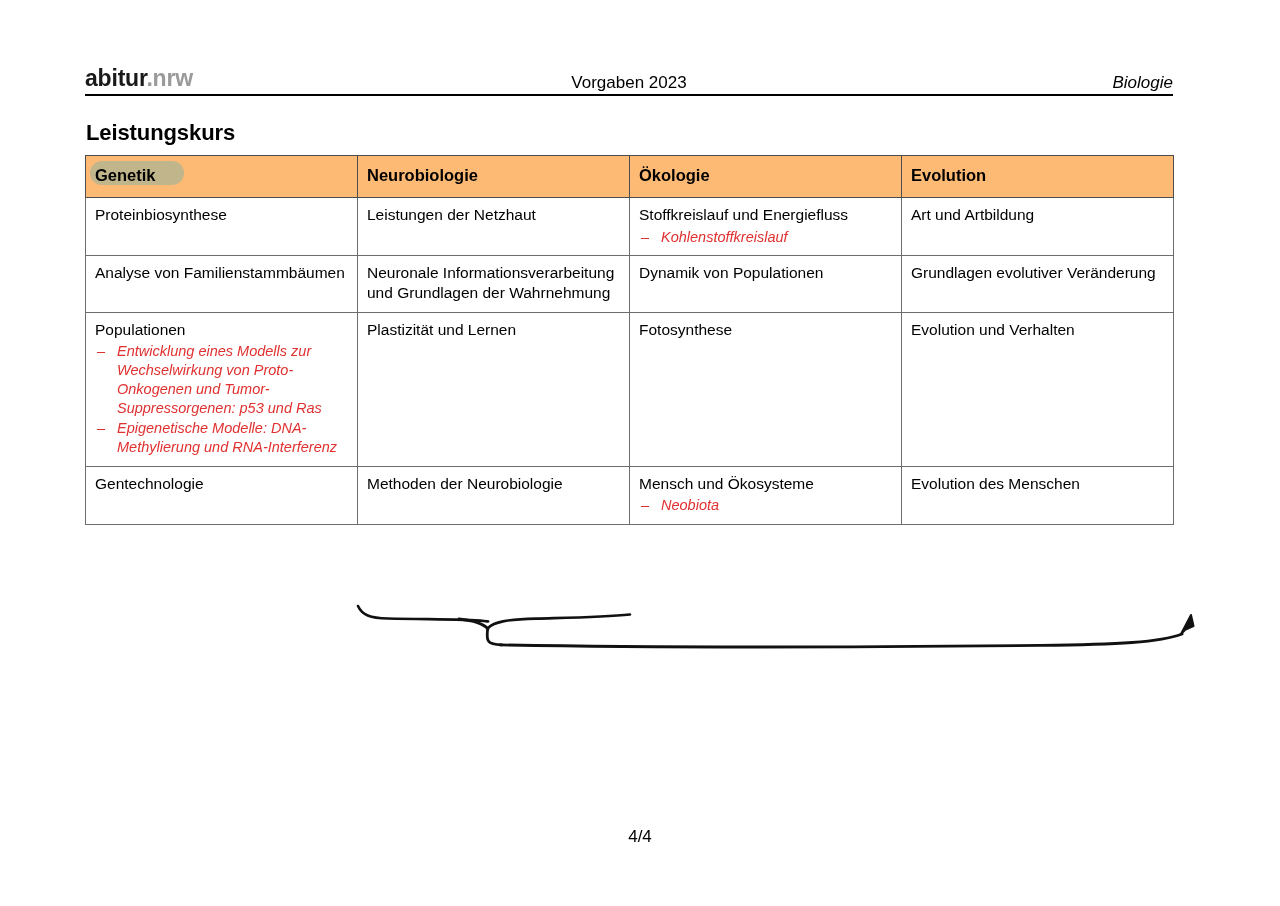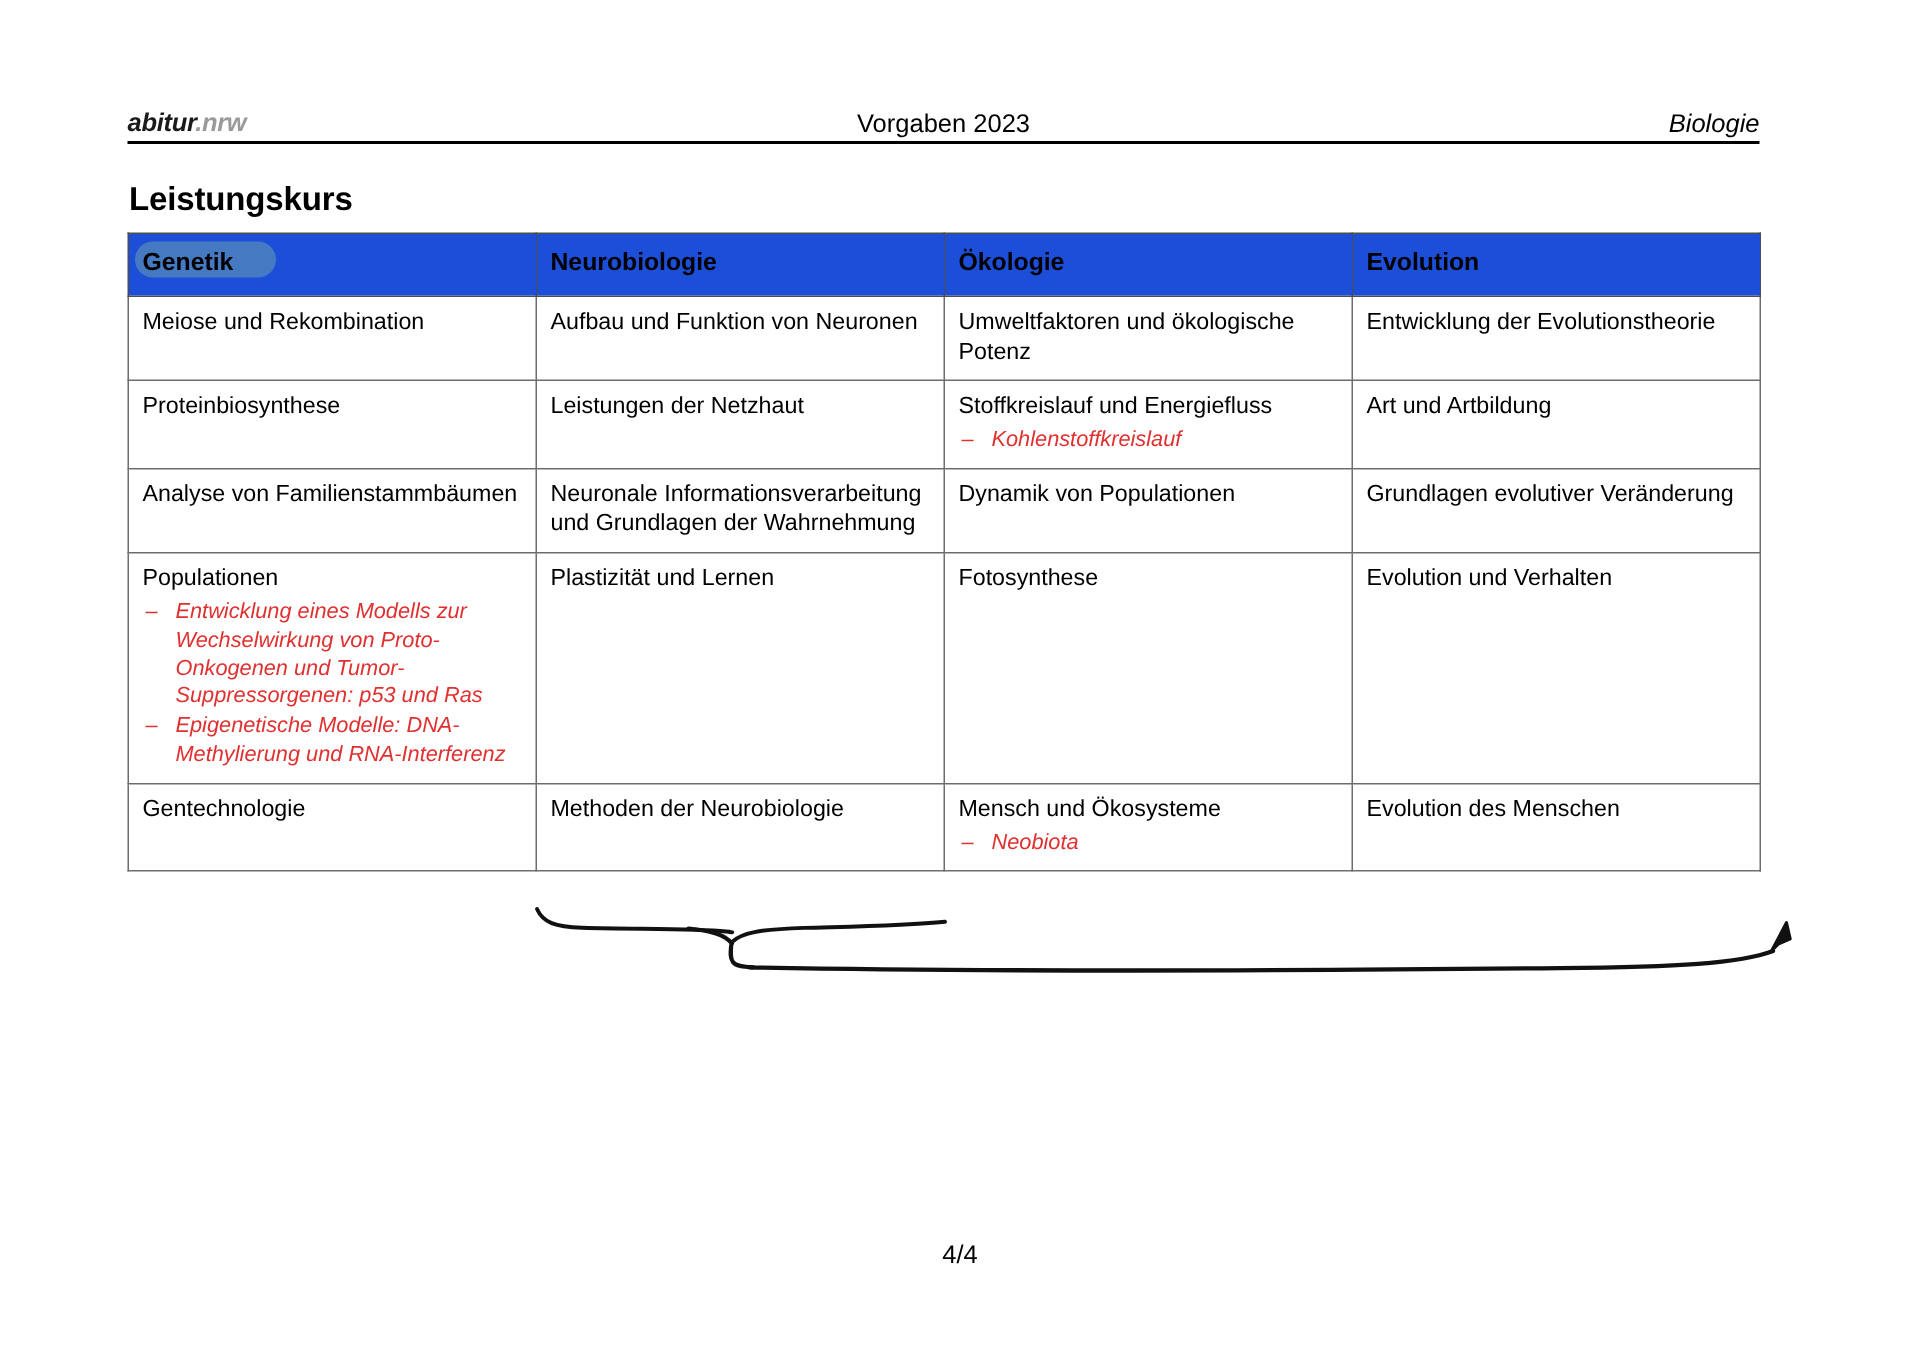--- a/index.html
+++ b/index.html
@@ -22,24 +22,23 @@
     left: 85px;
     top: 66px;
     width: 1088px;
     height: 28px;
     border-bottom: 2px solid #000000;
   }
   .logo {
     position: absolute;
     left: 0;
     bottom: 2px;
-    font-size: 17px;
+    font-size: 23px;
     letter-spacing: -0.2px;
     white-space: nowrap;
-    font-style: italic;
   }
   .logo .logo-main { font-weight: bold; color: #1a1a1a; }
   .logo .logo-tld  { font-weight: bold; color: #9a9a9a; }
 
   .header-center {
     position: absolute;
     left: 0;
     right: 0;
     bottom: 1px;
     text-align: center;
@@ -78,21 +77,21 @@
   }
   .kurs-table td, .kurs-table th {
     border: 1px solid #6d6d6d;
     vertical-align: top;
     padding: 7px 9px 9px 9px;
     font-size: 15.5px;
     line-height: 1.27;
     text-align: left;
   }
   .kurs-table thead th {
-    background: #1d4ed8;
+    background: #fdba74;
     border: 1px solid #4d4d4d;
     font-weight: bold;
     font-size: 16.5px;
     padding-top: 9px;
     padding-bottom: 11px;
     position: relative;
   }
   .col-1 { width: 272px; }
   .col-2 { width: 272px; }
   .col-3 { width: 272px; }
@@ -192,38 +191,20 @@
       <th>
         <span class="header-label">Ökologie</span>
       </th>
       <th>
         <span class="header-label">Evolution</span>
       </th>
     </tr>
   </thead>
   <tbody>
 
-    <tr>
-      <td>
-        <span class="cell-title">Meiose und Rekombination</span>
-
-      </td>
-      <td>
-        <span class="cell-title">Aufbau und Funktion von Neuronen</span>
-
-      </td>
-      <td>
-        <span class="cell-title">Umweltfaktoren und ökologische Potenz</span>
-
-      </td>
-      <td>
-        <span class="cell-title">Entwicklung der Evolutionstheorie</span>
-
-      </td>
-    </tr>
 
     <tr>
       <td>
         <span class="cell-title">Proteinbiosynthese</span>
 
       </td>
       <td>
         <span class="cell-title">Leistungen der Netzhaut</span>
 
       </td>

